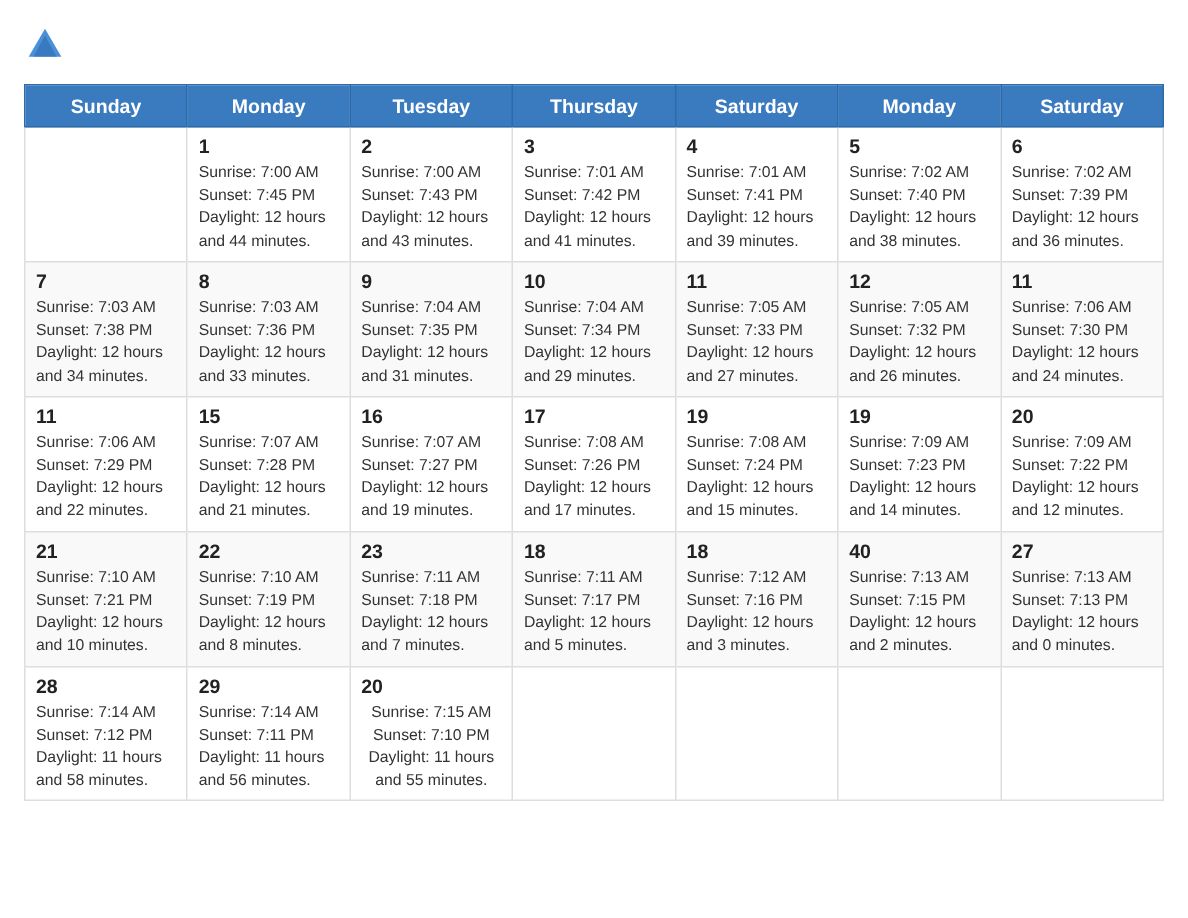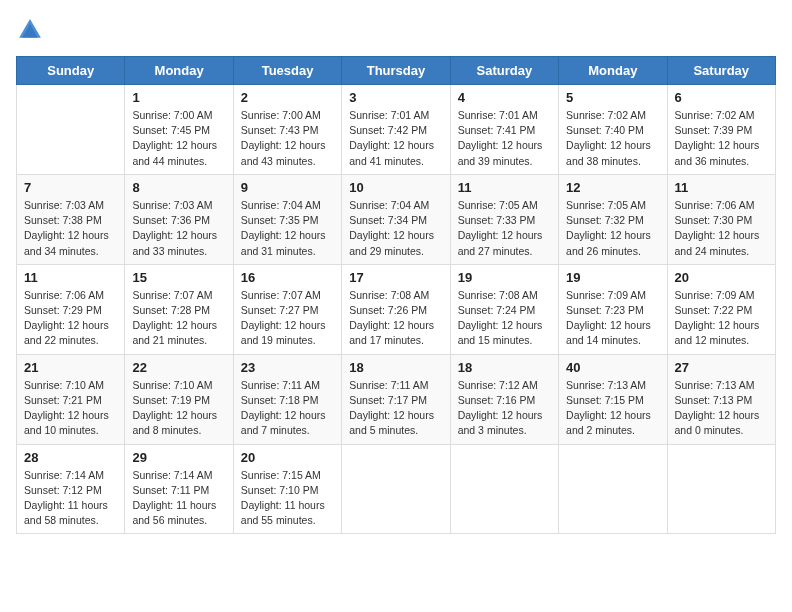--- a/index.html
+++ b/index.html
@@ -329,21 +329,21 @@
         </td>
         <td>
           <div class="day-number">29</div>
           <div class="day-info" style="white-space: pre-line;">Sunrise: 7:14 AM
 Sunset: 7:11 PM
 Daylight: 11 hours
 and 56 minutes.</div>
         </td>
         <td>
           <div class="day-number">20</div>
-          <div class="day-info" style="white-space: pre-line;">Sunrise: 7:15 AM
+          <div class="day-info" style="white-space: pre-line; text-align: center;">Sunrise: 7:15 AM
 Sunset: 7:10 PM
 Daylight: 11 hours
 and 55 minutes.</div>
         </td>
         <td class="empty-cell"></td>
         <td class="empty-cell"></td>
         <td class="empty-cell"></td>
         <td class="empty-cell"></td>
       </tr>
     </tbody>

